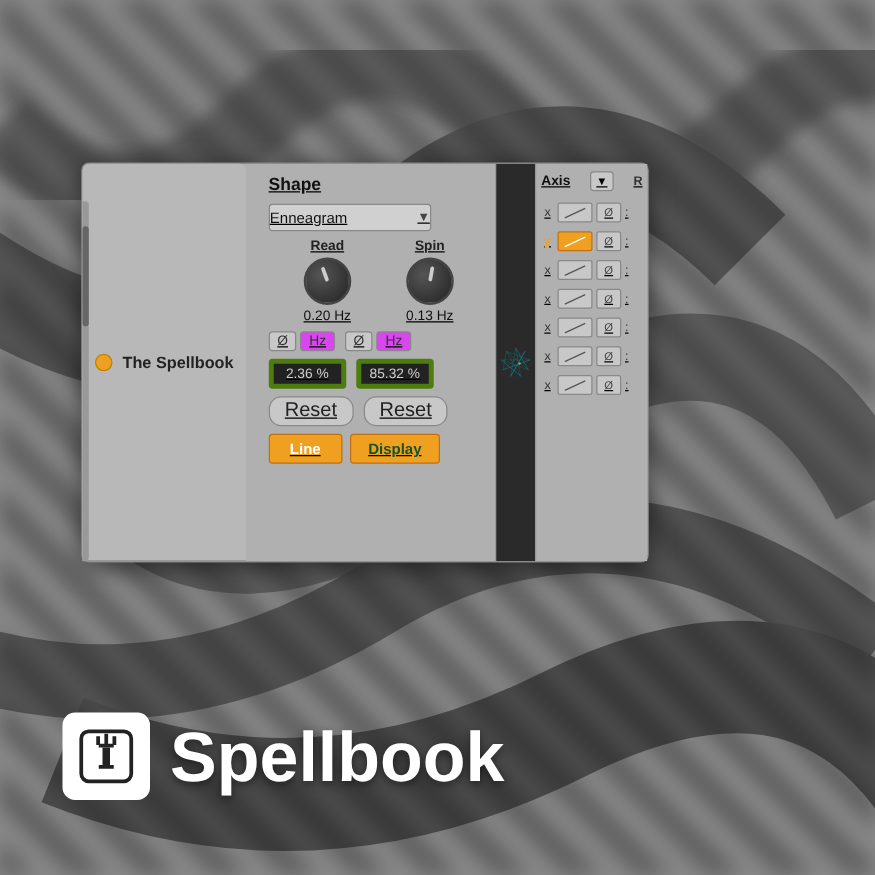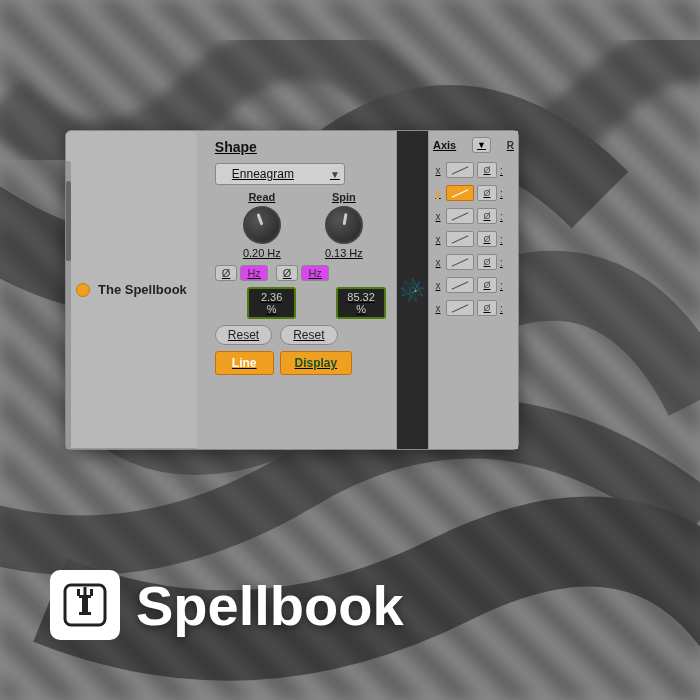--- a/index.html
+++ b/index.html
@@ -101,21 +101,21 @@
 
     .dropdown-row {
       display: flex;
       align-items: center;
       gap: 4px;
     }
     .dropdown {
       background: #d0d0d0;
       border: 1px solid #888;
       border-radius: 3px;
-      padding: 3px 16px;
+      padding: 3px 0;
       font-size: 12px;
       color: #111;
       cursor: pointer;
       display: flex;
       align-items: center;
       justify-content: space-between;
       width: 130px;
       gap: 36px;
     }
     .dropdown-arrow {
@@ -194,40 +194,39 @@
       color: #333;
       cursor: pointer;
     }
 
     .percent-row {
       display: flex;
       gap: 8px;
     }
     .percent-box {
       background: #222;
-      border: 2px solid #4d7c0f;
+      border: 4px solid #4d7c0f;
       border-radius: 3px;
       padding: 2px 6px;
       font-size: 11px;
       color: #ccc;
       width: 62px;
       text-align: center;
-      margin-left: 32px;
     }
 
     .reset-row {
       display: flex;
       gap: 8px;
     }
     .reset-btn {
       background: #c8c8c8;
       border: 1px solid #888;
       border-radius: 10px;
       padding: 2px 12px;
-      font-size: 12px;
+      font-size: 16px;
       color: #222;
       cursor: pointer;
     }
 
     .bottom-btns {
       display: flex;
       gap: 6px;
     }
     .line-btn {
       background: #f0a020;

